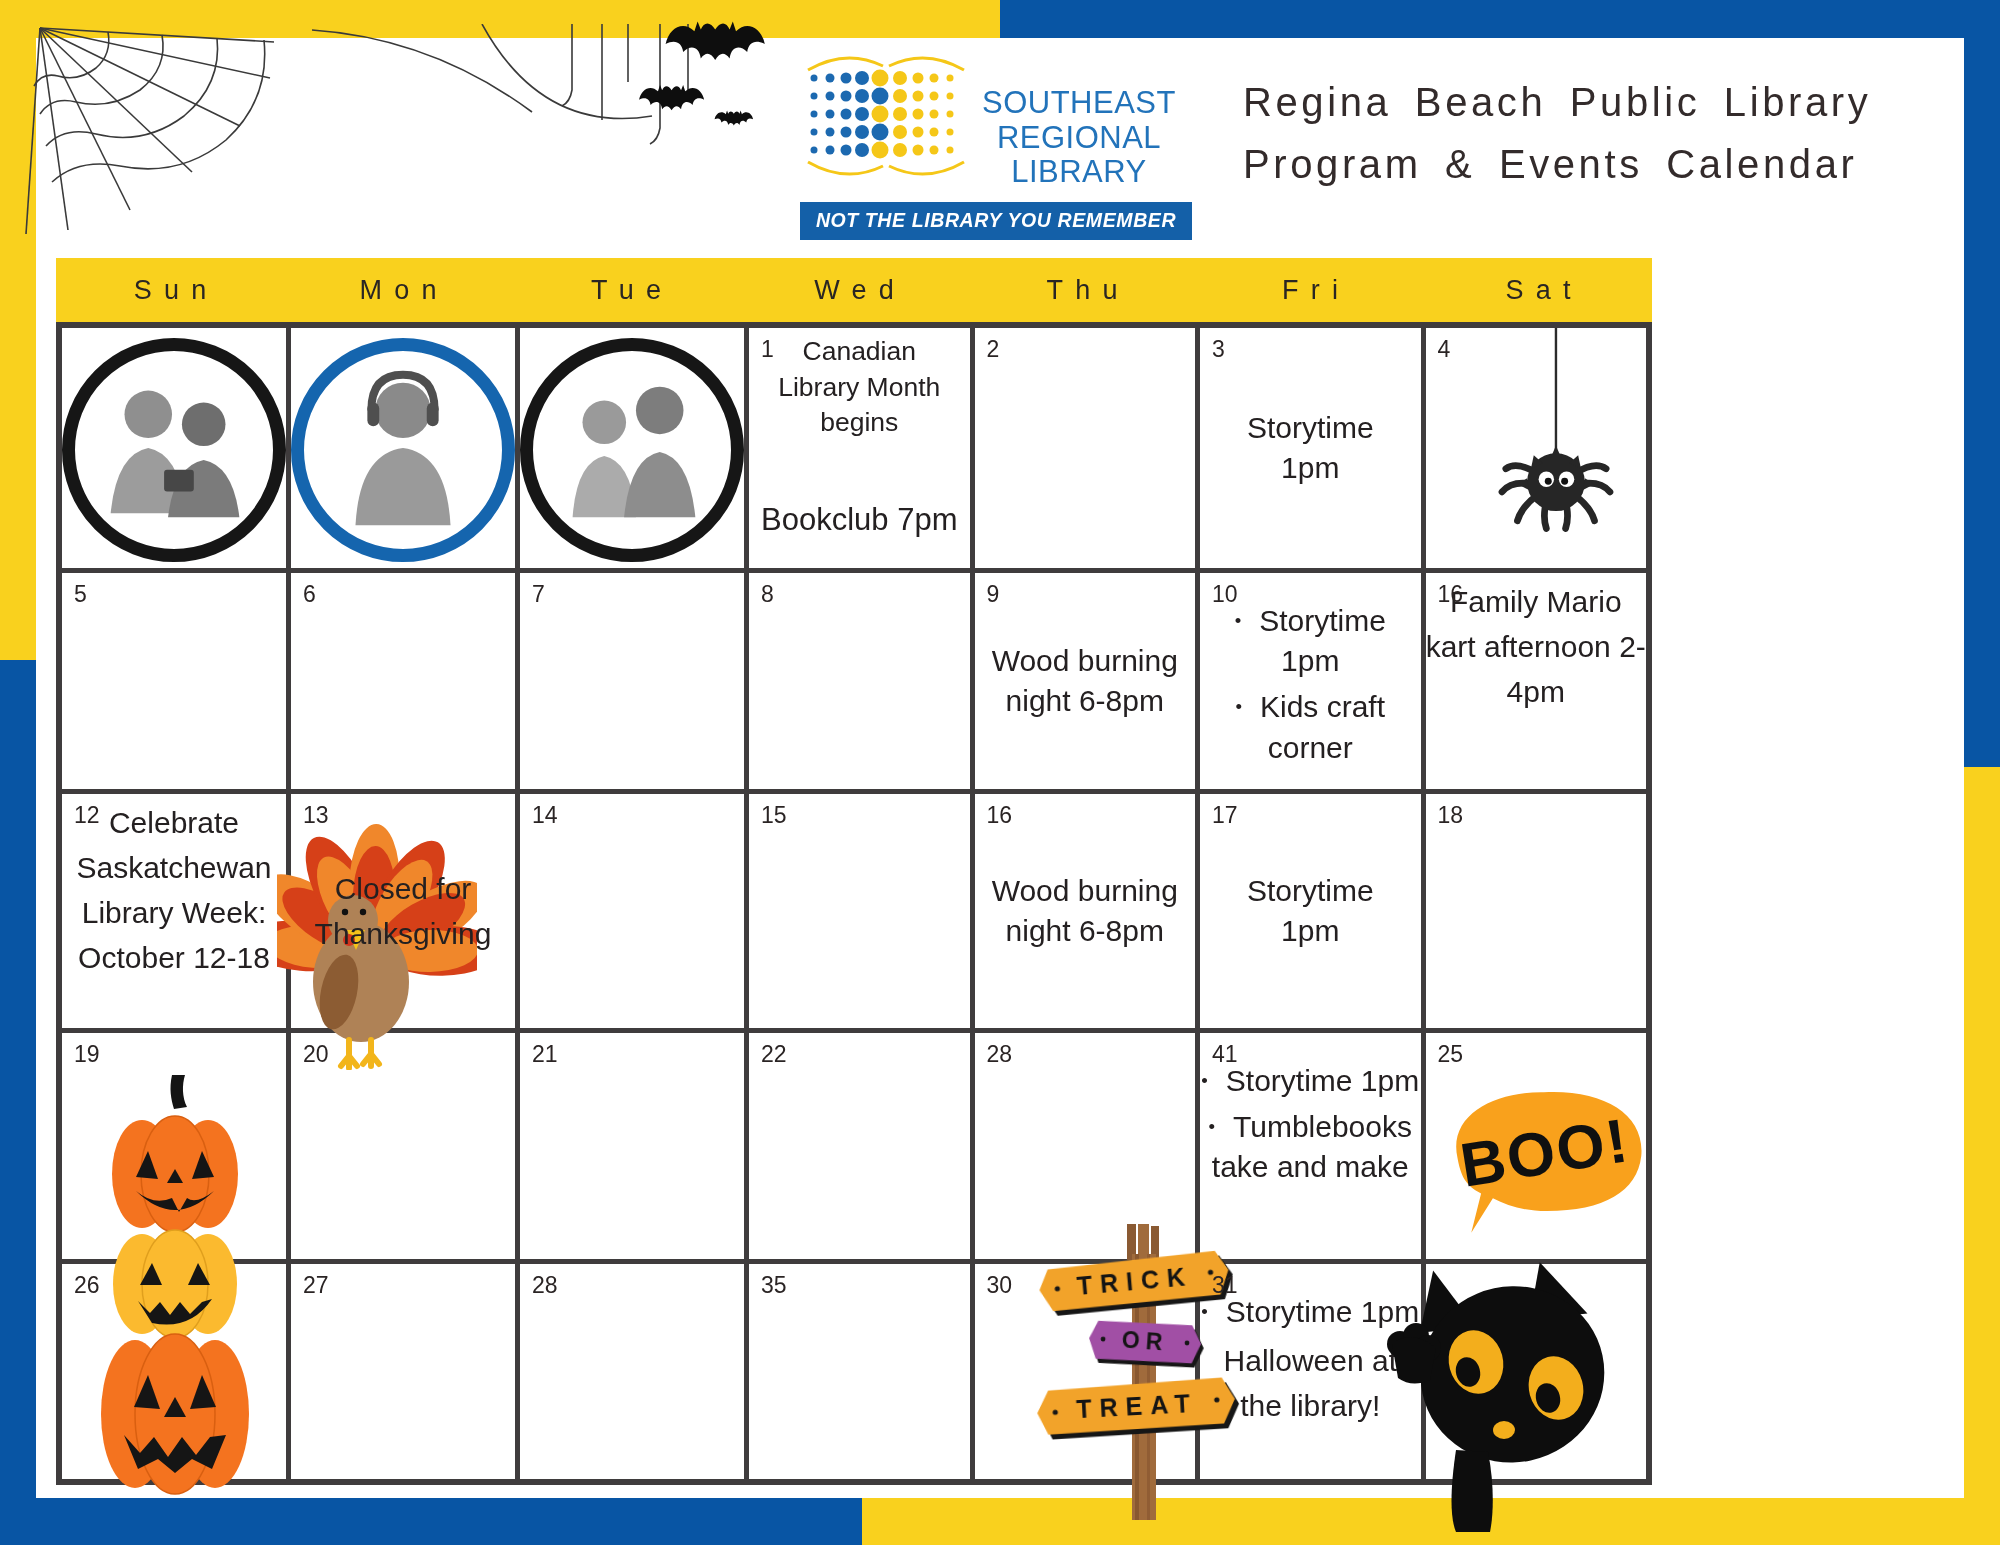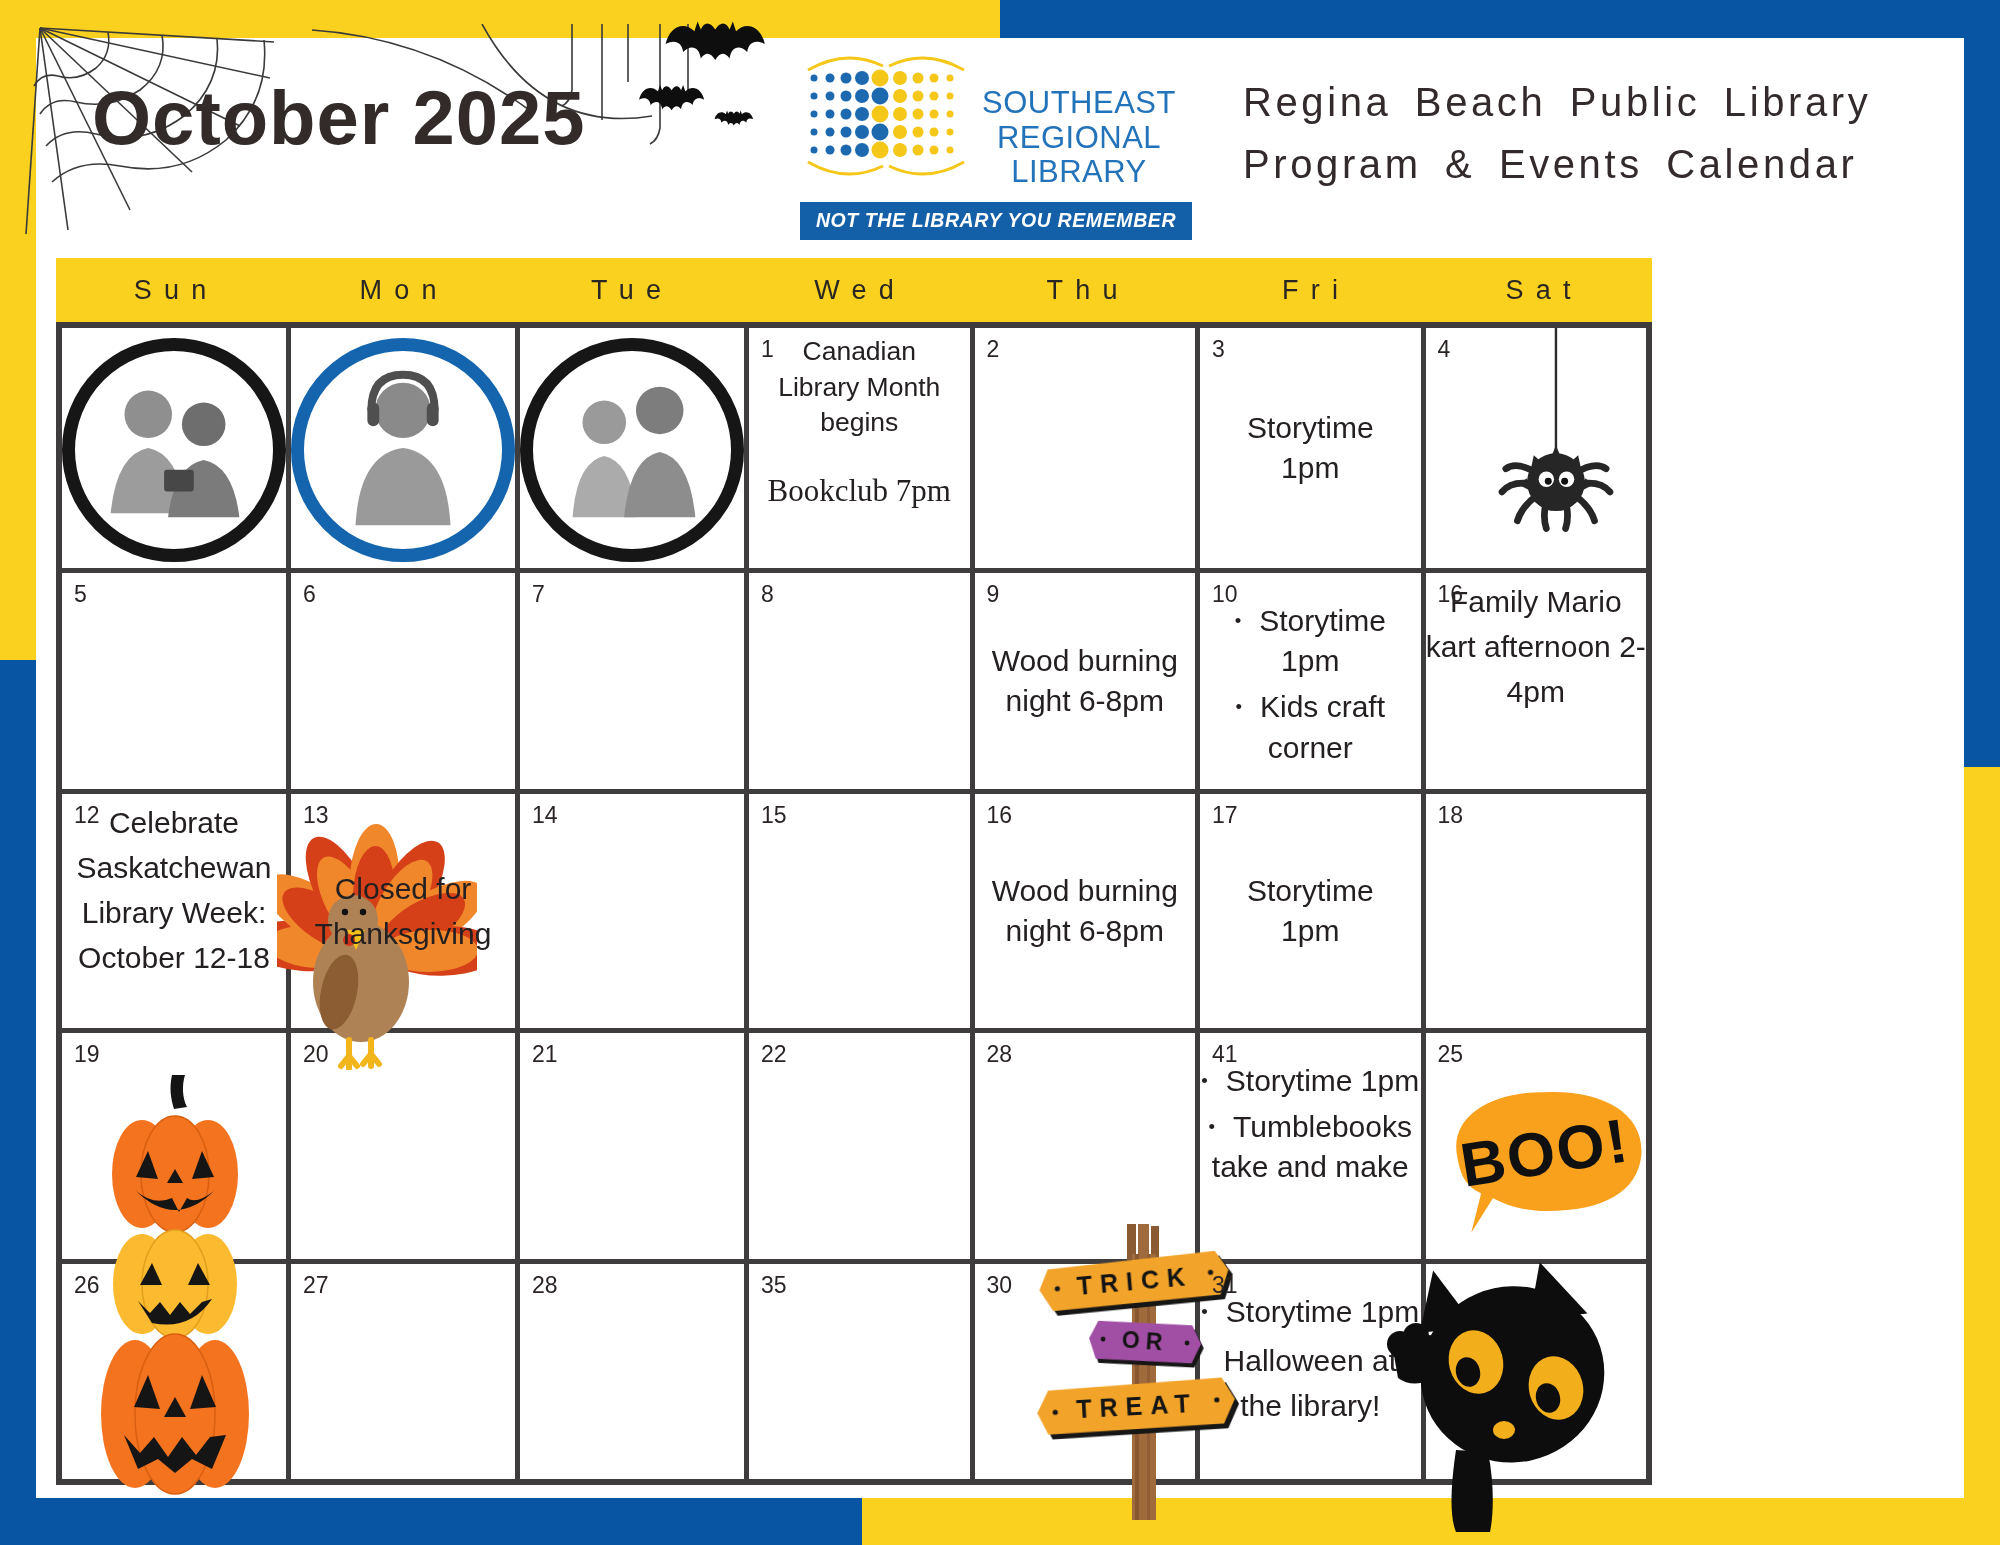--- a/index.html
+++ b/index.html
@@ -40,21 +40,21 @@
         grid-template-columns:repeat(7,1fr);grid-template-rows:240px 216px 234px 226px 215px;gap:5px;}
   .cell{background:#fff;position:relative;}
   .daynum{position:absolute;top:8px;left:12px;font-size:23px;color:#2a2424;z-index:5;}
   .events{position:relative;z-index:4;text-align:center;color:#242021;}
   .ev-top{padding-top:6px;}
   .ev-list{padding-top:22px;}
   .ev-vcenter{position:absolute;inset:0;display:flex;flex-direction:column;
               justify-content:center;align-items:center;padding:0 8px;}
   .event{font-size:30px;line-height:1.34;margin:0 auto;max-width:92%;}
   .event.small{font-size:26.5px;max-width:82%;}
-  .event.gap{margin-top:29px;font-size:31px;font-family:Liberation Serif, serif;}
+  .event.gap{margin-top:58px;font-size:31px;}
   .event.loose{line-height:1.5;}
   .event.narrow{max-width:175px;}
   .event.mid{max-width:238px;}
   .event.bullet{margin:6px auto;}
   .event.bullet::before{content:"\2022";font-size:0.62em;vertical-align:0.22em;margin-right:18px;}
 
   
   .photo{width:198px;height:198px;border-radius:50%;margin:10px auto 0 auto;
          border:13px solid #161616;overflow:hidden;background:#fff;}
   .photo.ring-blue{border-color:#1565AE;}
@@ -101,21 +101,20 @@
       <path d="M300 6 Q420 14 520 88"></path>
         <path d="M470 0 Q530 110 640 92"></path>
       <path d="M560 0 L560 66 Q558 78 550 82"></path>
         <path d="M590 0 L590 96"></path>
       <path d="M616 0 L616 58"></path>
         <path d="M648 0 L648 104 Q646 116 638 120"></path>
         <path d="M676 0 L676 70"></path>
     </g>
   </svg>
 
-  <div id="month-title">October 2025</div>
 
   <svg id="bats" width="160" height="150" viewBox="0 0 160 150">
     <defs>
       <path id="batp" d="M32 6 C29 1 25 1 23 6 L21 1 L19 7 C12 0 3 5 1 15 C7 12 11 14 12 20
         C17 15 22 17 23 24 C26 20 29 20 32 25 C35 20 38 20 41 24 C42 17 47 15 52 20
         C53 14 57 12 63 15 C61 5 52 0 45 7 L43 1 L41 6 C39 1 35 1 32 6 Z" fill="#0e0e0e"></path>
     </defs>
     <use href="#batp" transform="translate(28,2) scale(1.6)"></use>
     <use href="#batp" transform="translate(2,66) scale(1.05)"></use>
     <use href="#batp" transform="translate(78,92) scale(0.62)"></use>

